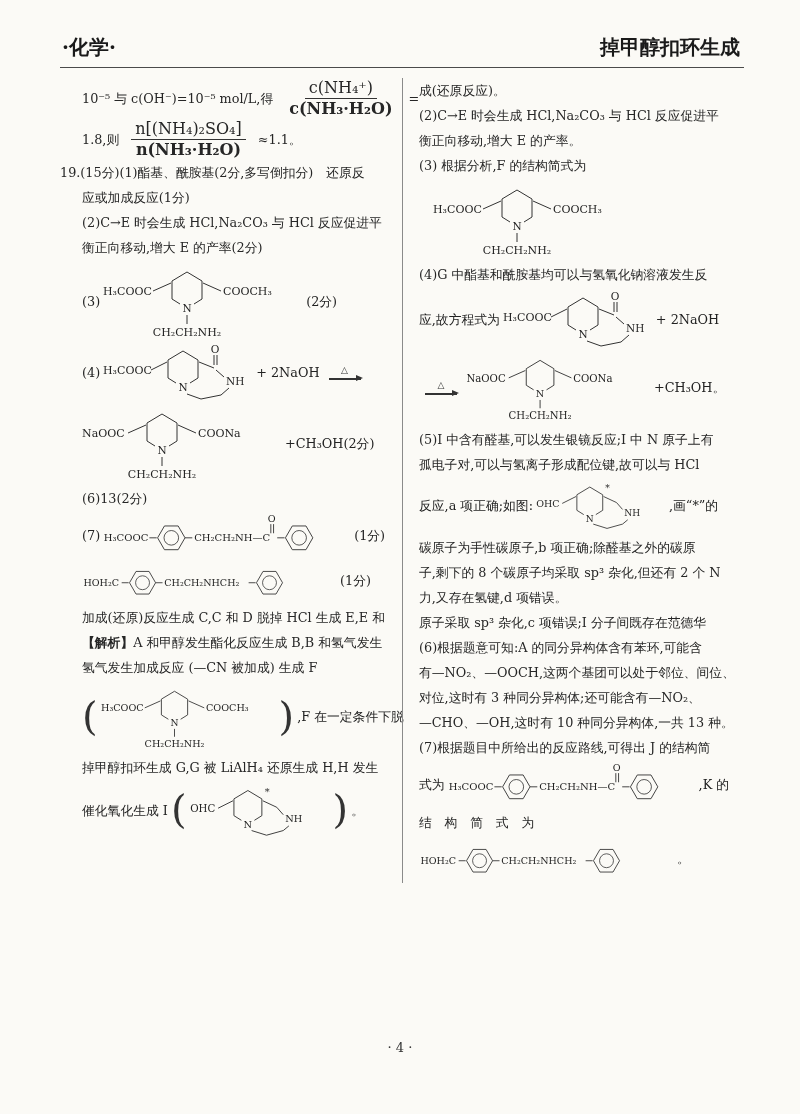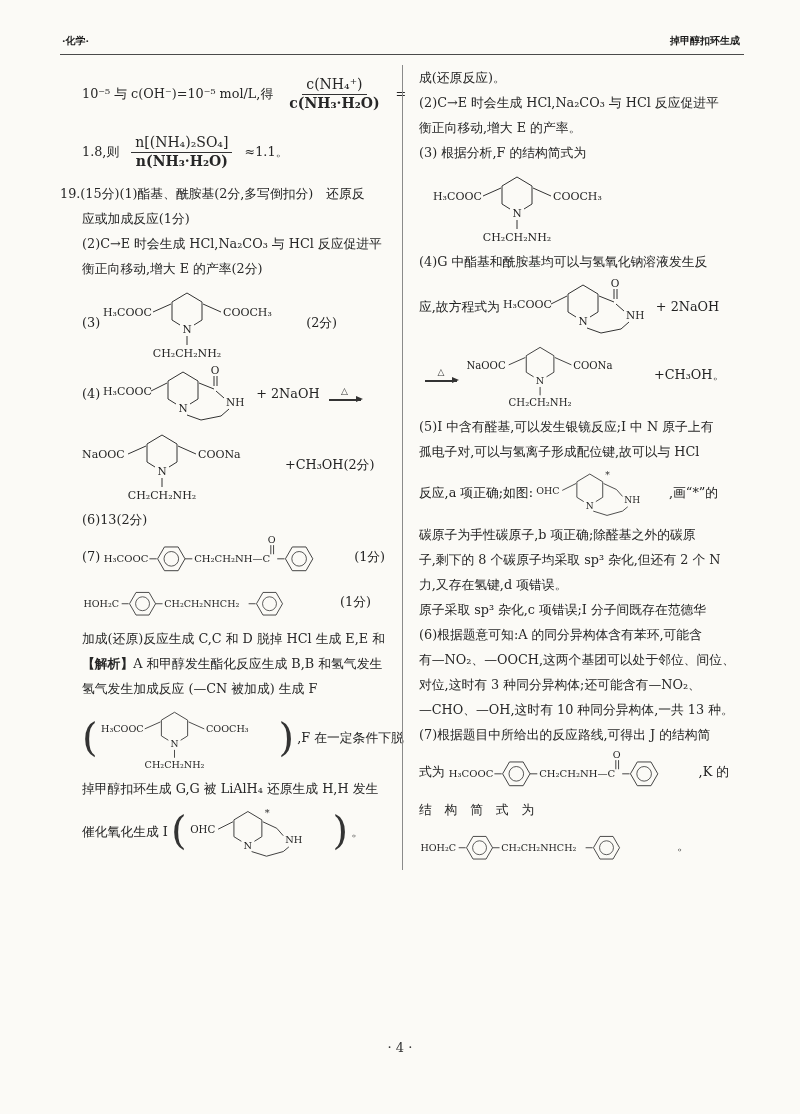--- a/index.html
+++ b/index.html
@@ -1,29 +1,29 @@
 <!DOCTYPE html>
 <html><head>
 <meta charset="utf-8">
 <style>
   *{margin:0;padding:0;box-sizing:border-box;}
   html,body{width:800px;height:1114px;}
   body{background:#fbfaf6;font-family:"DejaVu Serif",serif;color:#222;position:relative;}
   .page{position:absolute;inset:0;padding:34px 56px 0 60px;}
-  .hdr{display:flex;justify-content:space-between;align-items:flex-end;font-weight:bold;font-size:10px;padding:0 4px 6px 2px;color:#1a1a1a;}
+  .hdr{display:flex;justify-content:space-between;align-items:flex-end;font-weight:bold;font-size:20px;padding:0 4px 6px 2px;color:#1a1a1a;}
   .hdr-rule{border-top:1.6px solid #4a4a4a;margin-bottom:10px;}
   .cols{display:flex;align-items:stretch;}
   .col{width:50%;}
   .col-left{padding-right:10px;padding-left:22px;}
   .col-right{padding-left:16px;}
   .divider{width:1px;background:#8a8a8a;}
   .ln{font-size:12.8px;line-height:25px;white-space:nowrap;color:#262626;}
   .hang{margin-left:-22px;}
   .mathln{line-height:34px;display:flex;align-items:center;gap:9px;}
-  .frac{display:inline-flex;flex-direction:column;align-items:center;font-size:14px;line-height:1.25;margin:11px 3px;vertical-align:middle;}
+  .frac{display:inline-flex;flex-direction:column;align-items:center;font-size:16px;line-height:1.25;margin:0 3px;vertical-align:middle;}
   .frac .num{padding:0 4px 0 4px;border-bottom:1px solid #333;}
   .frac .den{padding:0 4px;font-weight:bold;}
   .structln{display:flex;align-items:center;gap:3px;font-size:12.8px;line-height:1;white-space:nowrap;margin:4px 0;}
   .structln svg{flex:none;display:block;}
   .bp{font-size:40px;font-weight:400;color:#333;line-height:0.9;transform:translateY(-2px);}
   .jx-tag{font-weight:bold;}
   .arrow{display:inline-flex;flex-direction:column;align-items:center;margin:0 6px;}
   .arrow .tri{font-size:9px;line-height:9px;color:#333;}
   .arrow .shaft{position:relative;width:32px;height:1.3px;background:#333;margin-top:3px;}
   .arrow .shaft::after{content:"";position:absolute;right:-2px;top:-3.2px;width:0;height:0;

